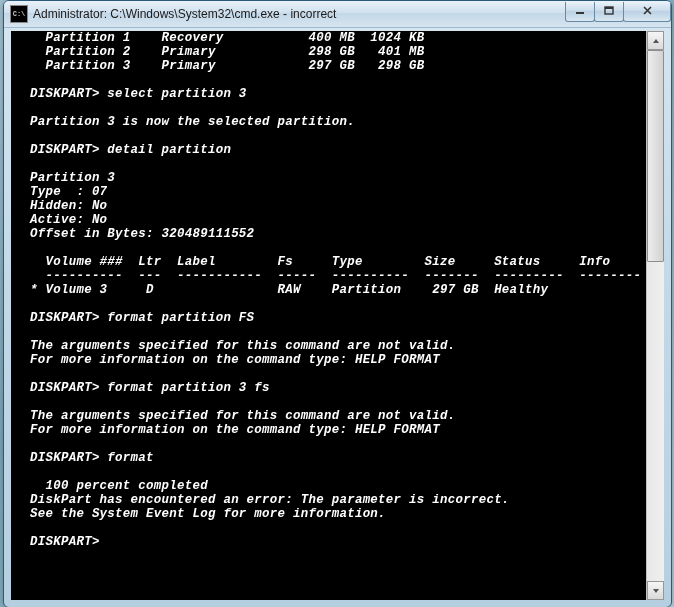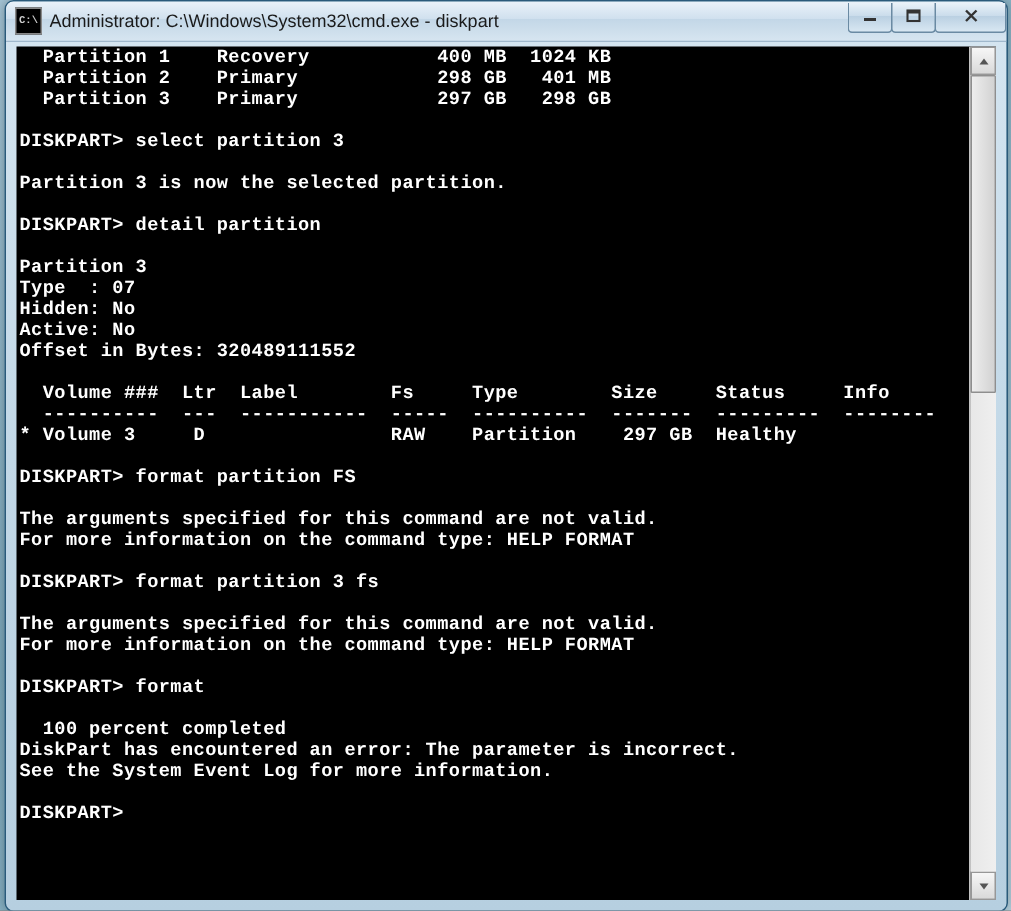--- a/index.html
+++ b/index.html
@@ -36,22 +36,22 @@
     border-radius:0 0 3px 3px;margin-left:-1px;cursor:pointer;
   }
   .win-btn.close{width:46px;background:linear-gradient(to bottom,#e9f2f9 0%,#cadceb 45%,#bad0e2 46%,#d8e7f2 100%);border-radius:0 0 3px 3px;}
   .win-btn svg{width:11px;height:10px;}
   .client{
     position:absolute;left:7px;top:30px;right:7px;bottom:7px;
     background:#000;overflow:hidden;display:flex;
   }
   .term{
     flex:1;color:#fff;font-family:'Lucida Console','Courier New',monospace;
-    font-size:12.4px;line-height:14px;white-space:pre;padding:0 0 0 2px;
-    letter-spacing:0.3px;font-weight:bold;
+    font-size:12.4px;line-height:14px;white-space:pre;padding:0 0 0 19px;
+    letter-spacing:0.3px;font-weight:bold;font-style:italic;
   }
   .scrollbar{
     width:17px;background:linear-gradient(to right,#f0f0f0,#e3e3e3);
     border-left:1px solid #c2c2c2;display:flex;flex-direction:column;
   }
   .sb-btn{
     height:17px;background:linear-gradient(to bottom,#f6f6f6,#d9d9d9);
     border:1px solid #979797;display:flex;align-items:center;justify-content:center;
     cursor:pointer;
   }
@@ -63,21 +63,21 @@
     border:1px solid #8e8e8e;border-radius:1px;
   }
   .ln{display:block;}
 </style>
 </head>
 <body>
 
 <div class="window">
   <div class="titlebar">
     <div class="app-icon"></div>
-    <div class="title">Administrator: C:\Windows\System32\cmd.exe - diskpart</div>
+    <div class="title">Administrator: C:\Windows\System32\cmd.exe - incorrect</div>
     <div class="win-controls">
       <div class="win-btn">
         <svg viewBox="0 0 11 10">
             <rect x="1" y="6" width="8" height="2" fill="#333"></rect>
           </svg>
       </div>
       <div class="win-btn">
         <svg viewBox="0 0 11 10">
             <rect x="1" y="1" width="8" height="7" fill="none" stroke="#333" stroke-width="1.4"></rect>
             <rect x="1" y="1" width="8" height="2" fill="#333"></rect>

